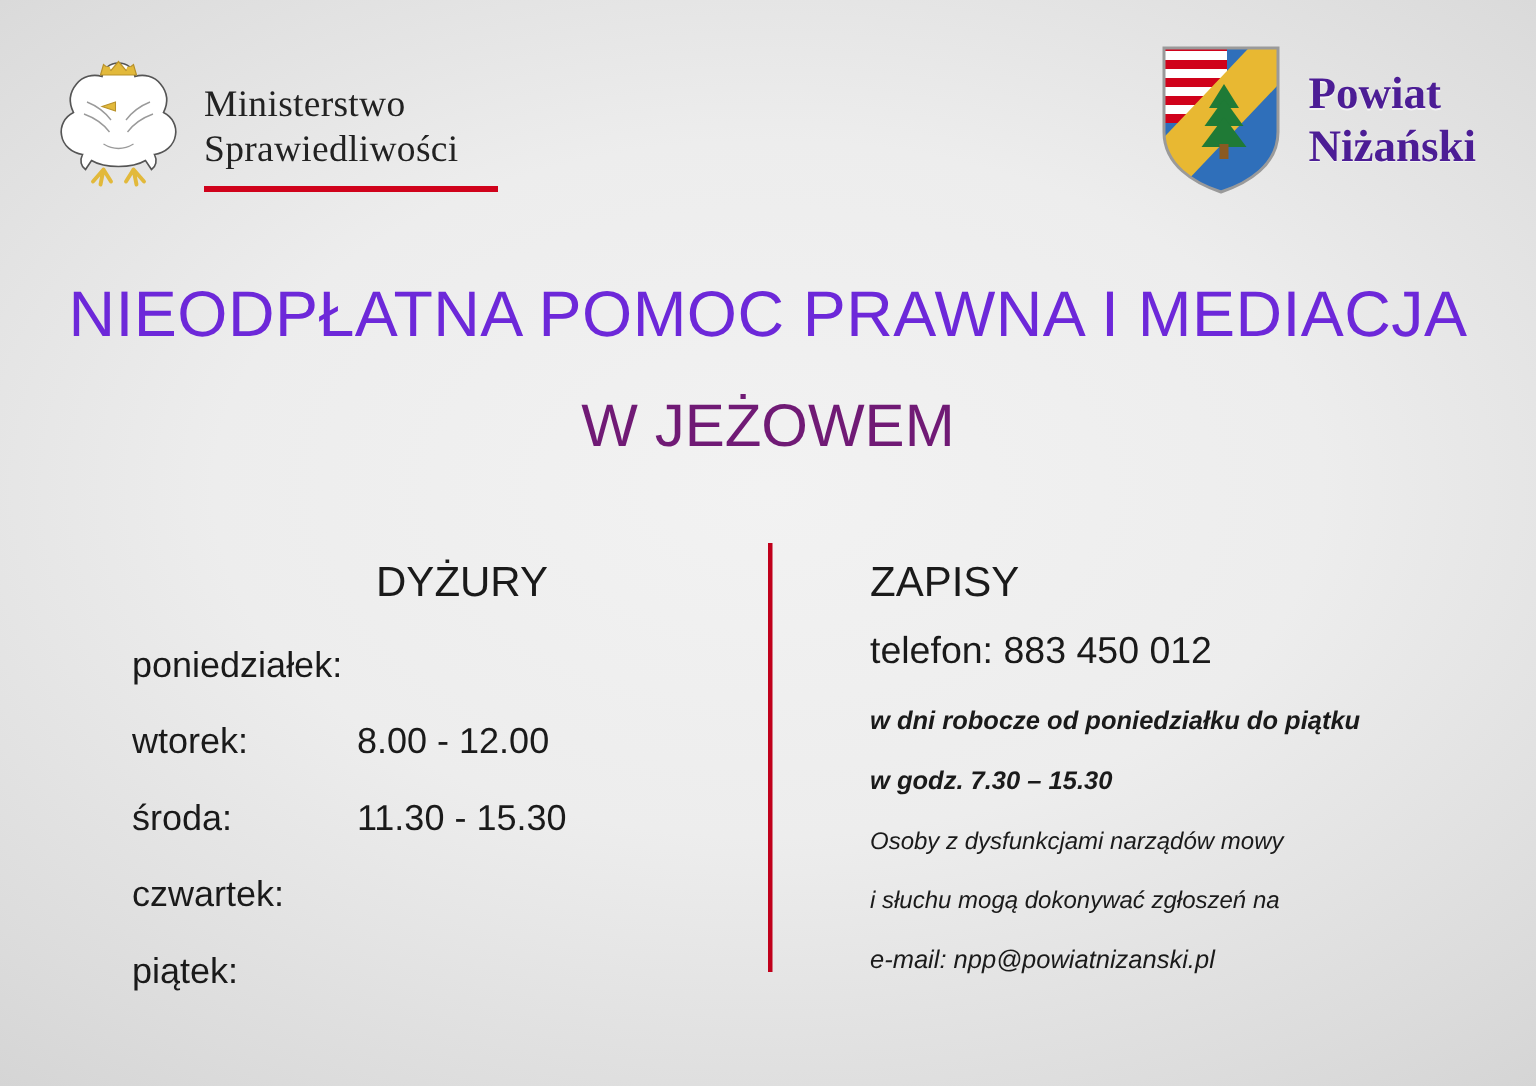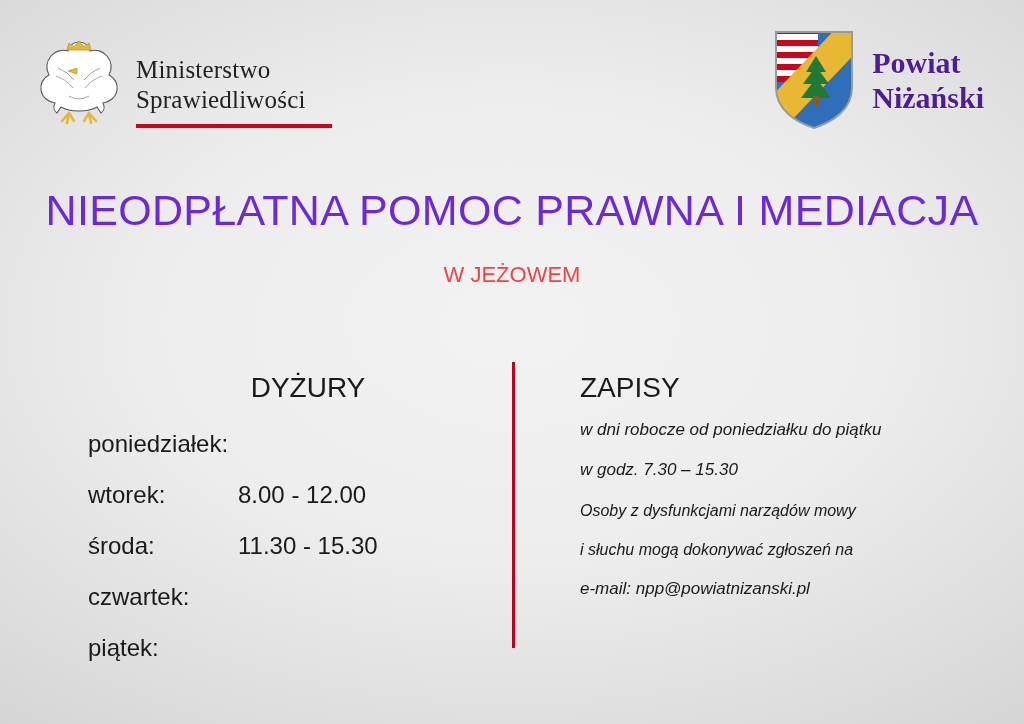--- a/index.html
+++ b/index.html
@@ -90,22 +90,22 @@
     font-size: 43px;
     letter-spacing: 0.3px;
     color: #6d28d9;
   }
   .title-sub {
     position: absolute;
     top: 262px;
     left: 0;
     width: 100%;
     text-align: center;
-    font-size: 22px;
-    color: #ef4444;
+    font-size: 40px;
+    color: #701a75;
   }
 
   
   .divider {
     position: absolute;
     left: 512px;
     top: 362px;
     width: 3px;
     height: 286px;
     background: #c0001b;
@@ -145,21 +145,21 @@
   .col-right .col-head {
     font-size: 28px;
     margin: 0 0 16px 0;
   }
   .phone-line {
     font-size: 25px;
     margin-bottom: 22px;
   }
   .note {
     font-size: 17px;
-    font-weight: normal;
+    font-weight: bold;
     font-style: italic;
     margin-bottom: 20px;
     line-height: 1.2;
   }
   .note.small {
     font-size: 16px;
     font-weight: normal;
   }
   .note.email {
     font-weight: normal;
@@ -266,18 +266,19 @@
     <div class="schedule-hours"></div>
   </div>
   <div class="schedule-row">
     <div class="schedule-day">piątek:</div>
     <div class="schedule-hours"></div>
   </div>
 </div>
 
 <div class="col-right">
   <div class="col-head">ZAPISY</div>
+  <div class="phone-line">telefon:  883 450 012</div>
   <div class="note">w dni robocze od poniedziałku do piątku</div>
   <div class="note">w godz. 7.30 – 15.30</div>
   <div class="note small">Osoby z dysfunkcjami narządów mowy</div>
   <div class="note small">i słuchu mogą dokonywać zgłoszeń na</div>
   <div class="note email">e-mail: npp@powiatnizanski.pl</div>
 </div>
 
 </body></html>

